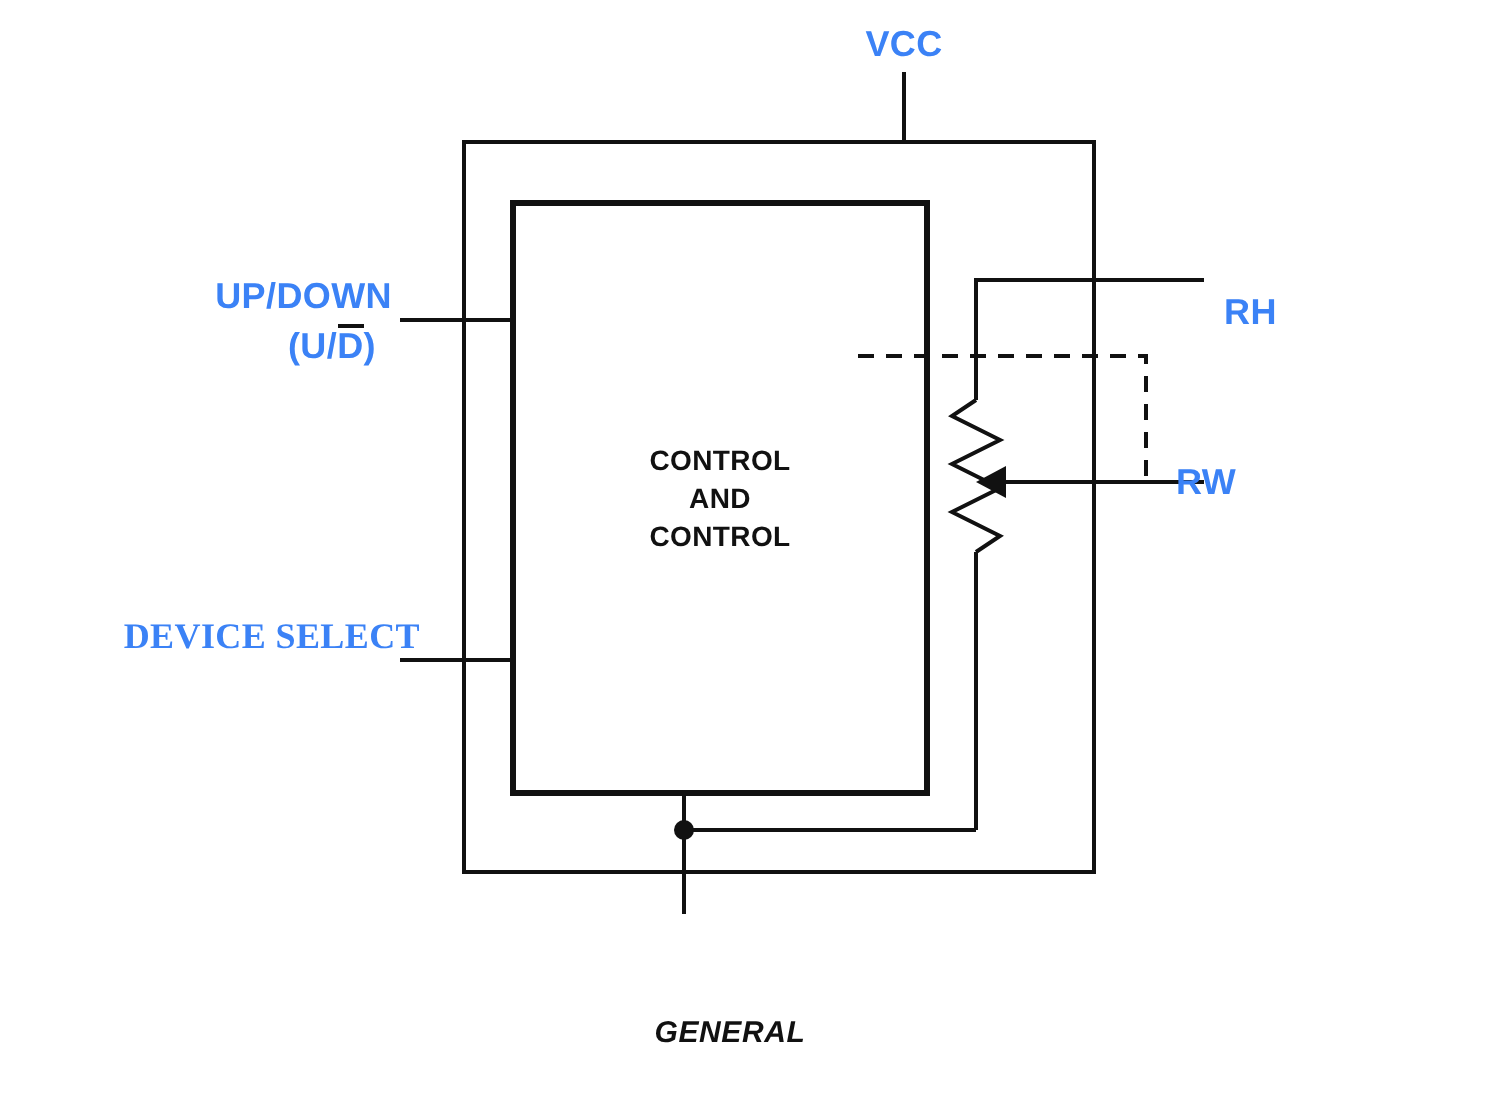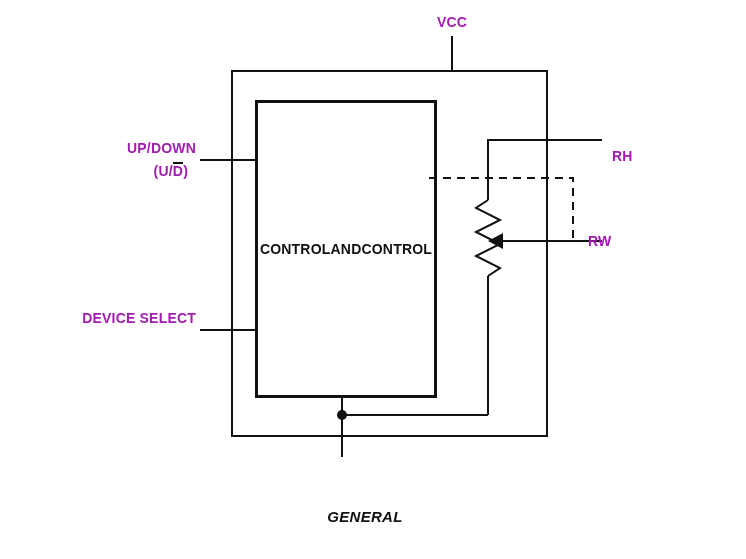--- a/index.html
+++ b/index.html
@@ -16,22 +16,22 @@
 
   .wiring {
     position: absolute;
     left: 0; top: 0;
     width: 746px; height: 559px;
   }
 
   .label {
     position: absolute;
     font-weight: bold;
-    font-size: 14px;
-    color: #a21caf;
+    font-size: 18px;
+    color: #3b82f6;
     letter-spacing: 0.2px;
     white-space: nowrap;
     line-height: 16px;
   }
   .label.center { text-align: center; }
   .label.right  { text-align: right; }
 
   .overbar {
     display: inline-block;
     border-top: 2px solid #111111;
@@ -42,24 +42,24 @@
     position: absolute;
     left: 231px; top: 70px;
     width: 317px; height: 367px;
     border: 2px solid #111111;
     background: transparent;
   }
 
   .control-block {
     position: absolute;
     left: 255px; top: 100px;
-    width: 182px; height: 298px;
+    width: 210px; height: 298px;
     border: 3px solid #111111;
     display: flex;
-    flex-direction: row;
+    flex-direction: column;
     align-items: center;
     justify-content: center;
     background: transparent;
   }
   .control-block .blk-line {
     font-weight: bold;
     font-size: 14px;
     color: #111111;
     line-height: 19px;
     text-align: center;
@@ -118,21 +118,21 @@
     <div class="blk-line">CONTROL</div>
     <div class="blk-line">AND</div>
     <div class="blk-line">CONTROL</div>
   </div>
 
   <div class="label center" style="left:412px; top:14px; width:80px;">VCC</div>
 
   <div class="label right" style="left:56px; top:140px; width:140px;">UP/DOWN</div>
   <div class="label right" style="left:56px; top:162px; width:132px;"><span>(U/</span><span class="overbar">D</span><span>)</span></div>
 
-  <div class="label right" style="left:26px; top:310px; width:170px;">DEVICE SELECT</div>
+  <div class="label right" style="left:40px; top:310px; width:170px;font-family:Liberation Serif, serif;">DEVICE SELECT</div>
 
   <div class="label" style="left:612px; top:148px;">RH</div>
 
   <div class="label" style="left:588px; top:233px;">RW</div>
 
 
   <div class="caption">GENERAL</div>
 
 </div>
 

